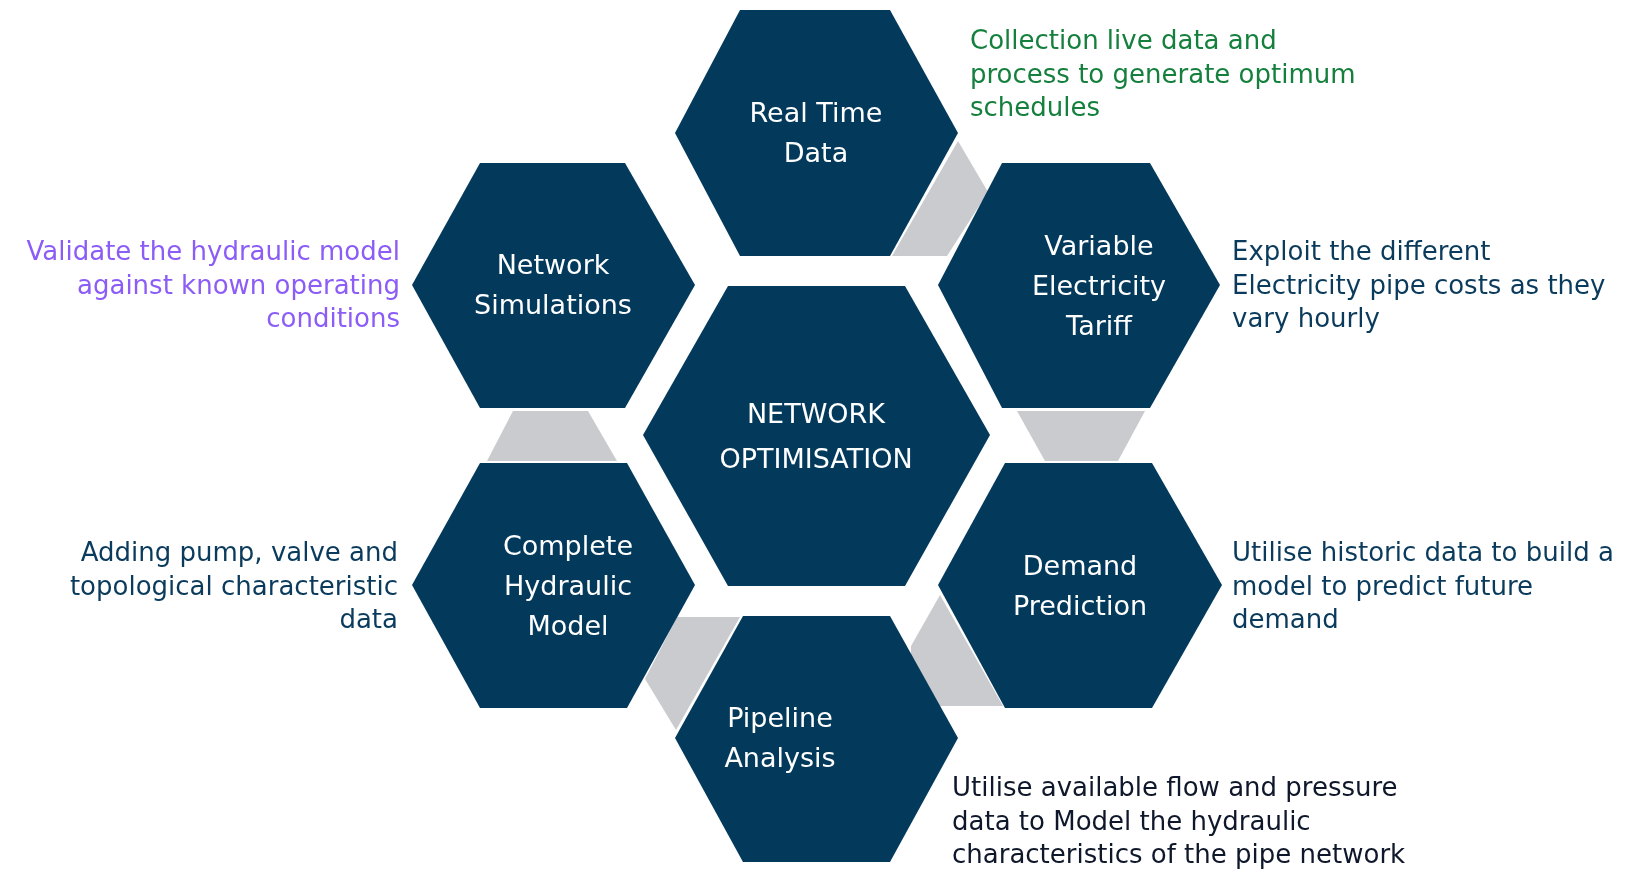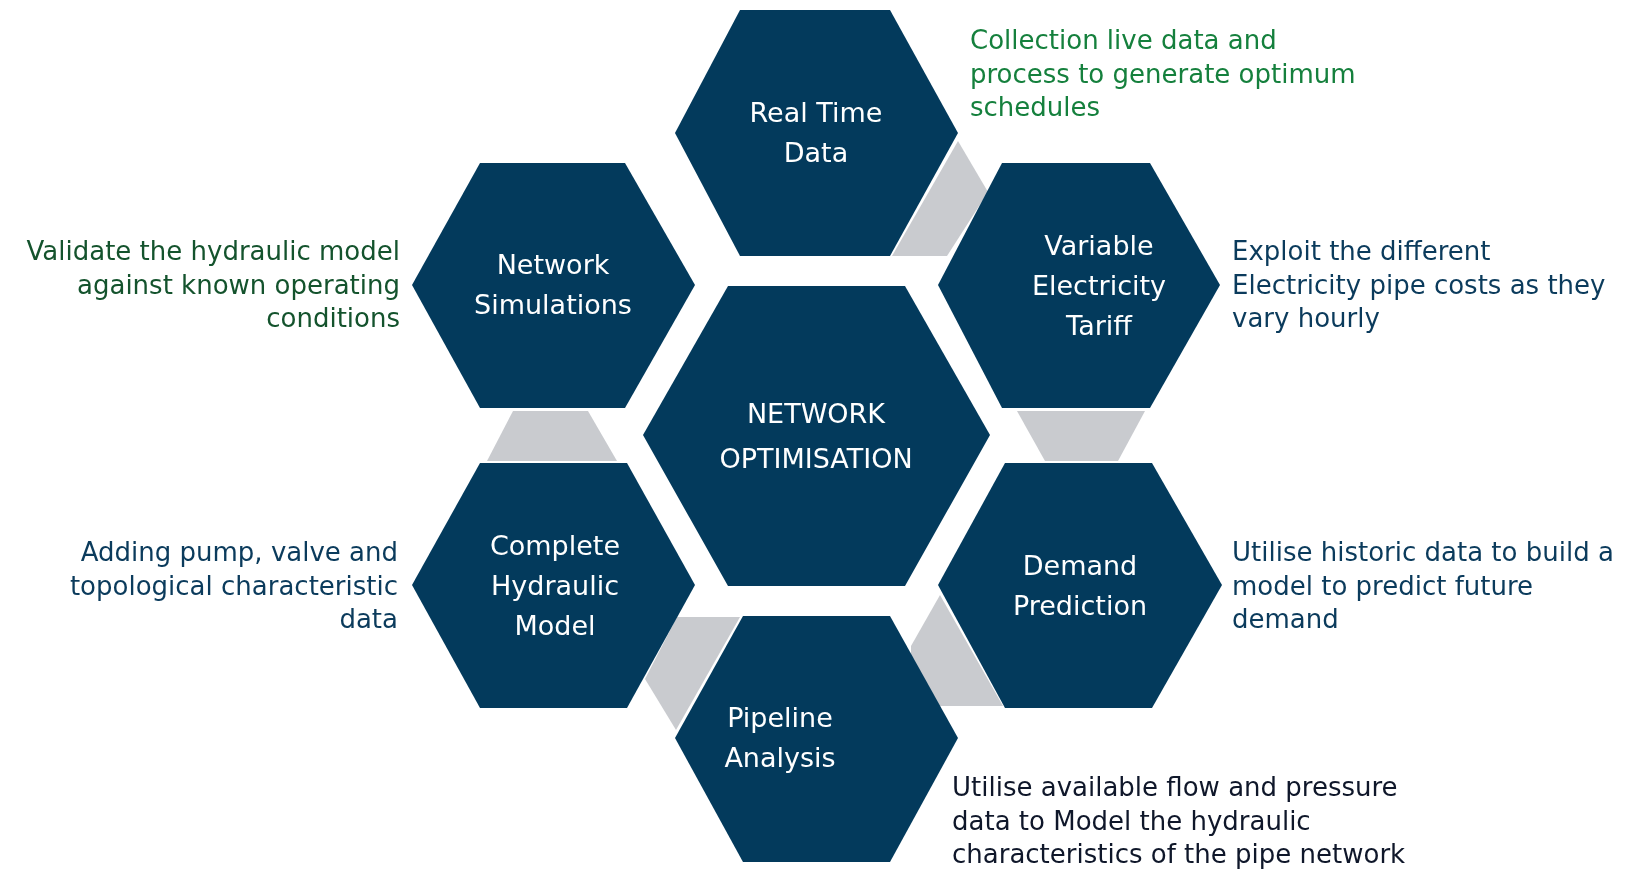--- a/index.html
+++ b/index.html
@@ -34,36 +34,36 @@
 OPTIMISATION</div>
 <div class="hex-label" style="left: 816px; top: 133px; color: rgb(255, 255, 255);">Real Time
 Data</div>
 <div class="hex-label" style="left: 1080px; top: 286px; color: rgb(255, 255, 255); margin-left: 19px;">Variable
 Electricity
 Tariff</div>
 <div class="hex-label" style="left: 1080px; top: 586px; color: rgb(255, 255, 255);">Demand
 Prediction</div>
 <div class="hex-label" style="left: 780px; top: 738px; color: rgb(255, 255, 255);">Pipeline
 Analysis</div>
-<div class="hex-label" style="left: 555px; top: 586px; color: rgb(255, 255, 255);">Complete
+<div class="hex-label" style="left: 568px; top: 586px; color: rgb(255, 255, 255);">Complete
 Hydraulic
 Model</div>
 <div class="hex-label" style="left: 553px; top: 285px; color: rgb(255, 255, 255);">Network
 Simulations</div>
 
 <div class="desc" style="left: 970px; top: 24px; color: #15803d;">Collection live data and
 process to generate optimum
 schedules</div>
 <div class="desc" style="left: 1232px; top: 235px; color: rgb(11, 59, 92);">Exploit the different
 Electricity pipe costs as they
 vary hourly</div>
 <div class="desc" style="left: 1232px; top: 536px; color: rgb(11, 59, 92);">Utilise historic data to build a
 model to predict future
 demand</div>
 <div class="desc" style="left: 952px; top: 771px; color: #0f172a;">Utilise available flow and pressure
 data to Model the hydraulic
 characteristics of the pipe network</div>
 <div class="desc right-align" style="right: 1248px; top: 536px; color: rgb(11, 59, 92);">Adding pump, valve and
 topological characteristic
 data</div>
-<div class="desc right-align" style="right: 1246px; top: 235px; color: #14532d; margin-left: 12px;">Validate the hydraulic model
+<div class="desc right-align" style="right: 1246px; top: 235px; color: #8b5cf6; margin-left: 12px;">Validate the hydraulic model
 against known operating
 conditions</div>
 
 </body></html>

